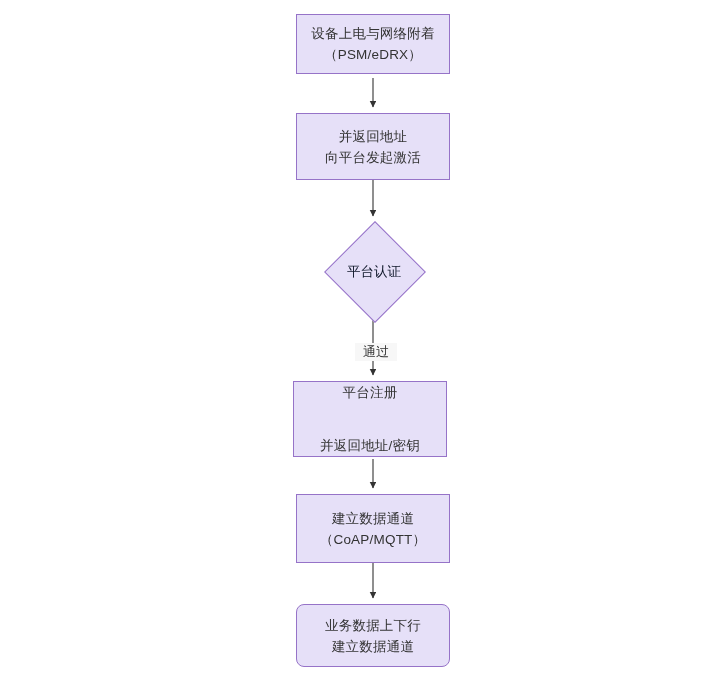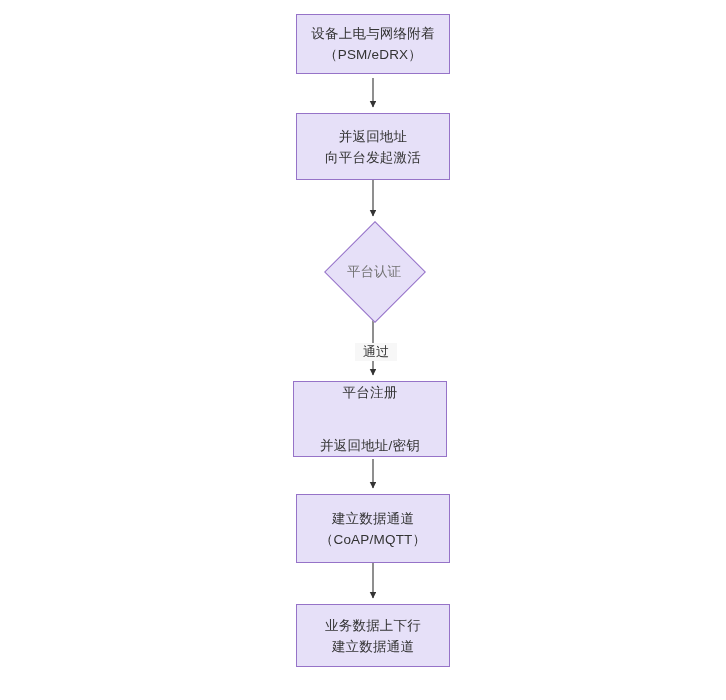--- a/index.html
+++ b/index.html
@@ -68,21 +68,21 @@
   }
   .node-diamond-wrap .diamond-label {
     position: absolute;
     left: 0;
     top: 0;
     width: 100%;
     height: 100%;
     display: flex;
     align-items: center;
     justify-content: center;
-    color: #737373;
+    color: #0f172a;
     font-size: 13.5px;
     line-height: 21px;
     text-align: center;
     white-space: nowrap;
   }
   .edge-label {
     position: absolute;
     background: #f7f7f7;
     color: #333333;
     font-size: 13px;
@@ -136,18 +136,18 @@
   <div class="node" style="left:293px; top:381px; width:154px; height:76px;gap:32px;">
     <span class="line">平台注册</span>
     <span class="line">并返回地址/密钥</span>
   </div>
 
   <div class="node" style="left:296px; top:494px; width:154px; height:69px;">
     <span class="line">建立数据通道</span>
     <span class="line">（CoAP/MQTT）</span>
   </div>
 
-  <div class="node" style="left:296px; top:604px; width:154px; height:63px;">
+  <div class="node" style="left:296px; top:604px; width:154px; height:63px;border-radius:8px;">
     <span class="line">业务数据上下行</span>
     <span class="line">建立数据通道</span>
   </div>
 
 </div>
 
 </body></html>

